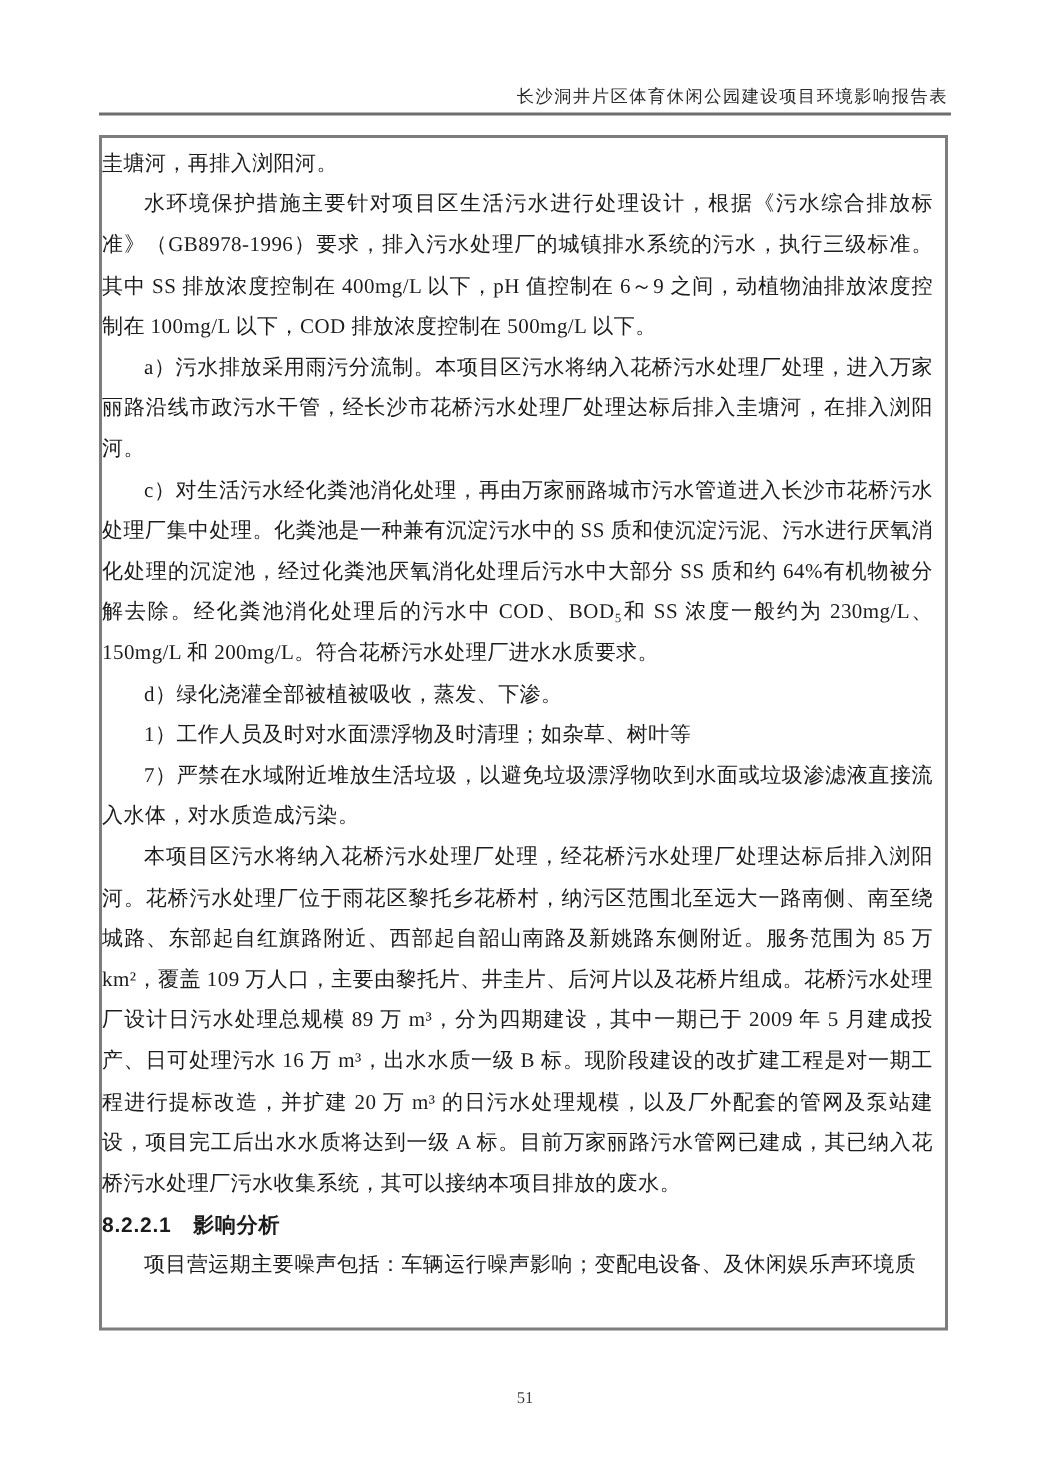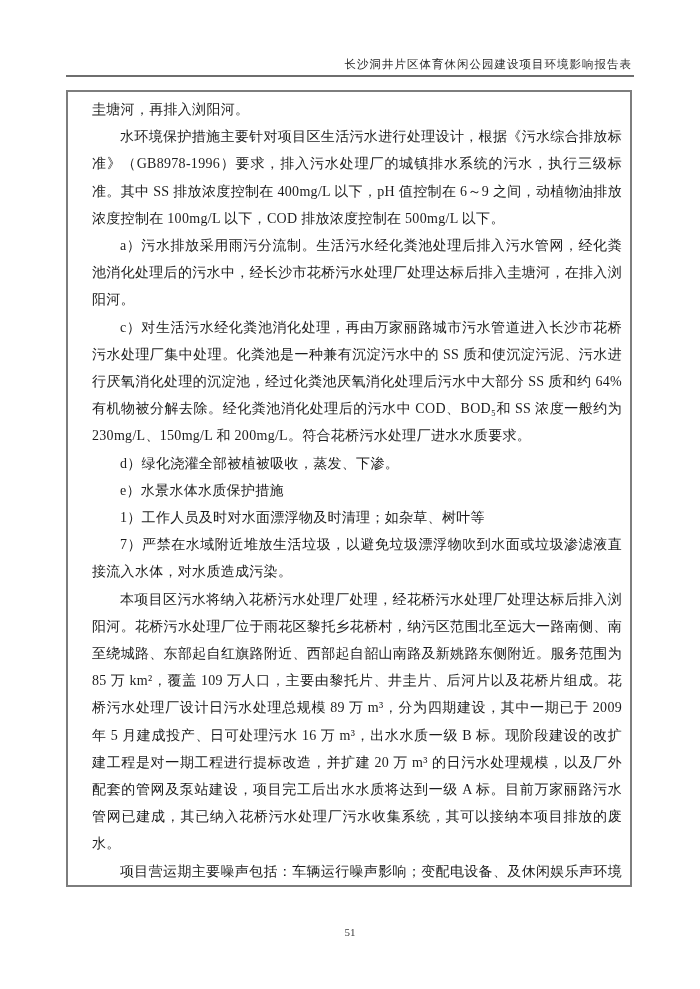--- a/index.html
+++ b/index.html
@@ -30,21 +30,21 @@
     background:#6e6e6e;
   }
   .content-box{
     position:absolute;
     top:90px;
     left:66px;
     width:566px;
     height:797px;
     border:2px solid #7d7d7d;
     box-sizing:border-box;
-    padding:4px 8px 0 24px;
+    padding:4px 8px 0 0;
     overflow:hidden;
   }
   .para{
     margin:0;
     font-size:14px;
     line-height:27.2px;
     text-align:justify;
     text-align-last:left;
     letter-spacing:0.3px;
     white-space:pre-wrap;
@@ -71,33 +71,33 @@
 <div class="running-header">长沙洞井片区体育休闲公园建设项目环境影响报告表</div>
 
 <div class="header-rule"></div>
 
 <div class="content-box">
 
   <p class="para">圭塘河，再排入浏阳河。</p>
 
   <p class="para indent">水环境保护措施主要针对项目区生活污水进行处理设计，根据《污水综合排放标准》（GB8978-1996）要求，排入污水处理厂的城镇排水系统的污水，执行三级标准。其中 SS 排放浓度控制在 400mg/L 以下，pH 值控制在 6～9 之间，动植物油排放浓度控制在 100mg/L 以下，COD 排放浓度控制在 500mg/L 以下。</p>
 
-  <p class="para indent">a）污水排放采用雨污分流制。生活污水经化粪池处理后排入污水管网，经化粪池消化处理后的污水中，经长沙市花桥污水处理厂处理达标后排入圭塘河，在排入浏阳河。</p>
+  <p class="para indent">a）污水排放采用雨污分流制。本项目区污水将纳入花桥污水处理厂处理，进入万家丽路沿线市政污水干管，经长沙市花桥污水处理厂处理达标后排入圭塘河，在排入浏阳河。</p>
 
   <p class="para indent">c）对生活污水经化粪池消化处理，再由万家丽路城市污水管道进入长沙市花桥污水处理厂集中处理。化粪池是一种兼有沉淀污水中的 SS 质和使沉淀污泥、污水进行厌氧消化处理的沉淀池，经过化粪池厌氧消化处理后污水中大部分 SS 质和约 64%有机物被分解去除。经化粪池消化处理后的污水中 COD、BOD₅和 SS 浓度一般约为 230mg/L、150mg/L 和 200mg/L。符合花桥污水处理厂进水水质要求。</p>
 
   <p class="para indent">d）绿化浇灌全部被植被吸收，蒸发、下渗。</p>
 
-  <p class="para indent">e）水景水体水质保护措施</p>
 
   <p class="para indent">1）工作人员及时对水面漂浮物及时清理；如杂草、树叶等</p>
 
   <p class="para indent">7）严禁在水域附近堆放生活垃圾，以避免垃圾漂浮物吹到水面或垃圾渗滤液直接流入水体，对水质造成污染。</p>
 
   <p class="para indent">本项目区污水将纳入花桥污水处理厂处理，经花桥污水处理厂处理达标后排入浏阳河。花桥污水处理厂位于雨花区黎托乡花桥村，纳污区范围北至远大一路南侧、南至绕城路、东部起自红旗路附近、西部起自韶山南路及新姚路东侧附近。服务范围为 85 万 km²，覆盖 109 万人口，主要由黎托片、井圭片、后河片以及花桥片组成。花桥污水处理厂设计日污水处理总规模 89 万 m³，分为四期建设，其中一期已于 2009 年 5 月建成投产、日可处理污水 16 万 m³，出水水质一级 B 标。现阶段建设的改扩建工程是对一期工程进行提标改造，并扩建 20 万 m³ 的日污水处理规模，以及厂外配套的管网及泵站建设，项目完工后出水水质将达到一级 A 标。目前万家丽路污水管网已建成，其已纳入花桥污水处理厂污水收集系统，其可以接纳本项目排放的废水。</p>
 
 
+  <p class="para heading">8.2.2.1　影响分析</p>
 
   <p class="para indent">项目营运期主要噪声包括：车辆运行噪声影响；变配电设备、及休闲娱乐声环境质</p>
 
 </div>
 
 <div class="page-footer">51</div>
 
 </body></html>

